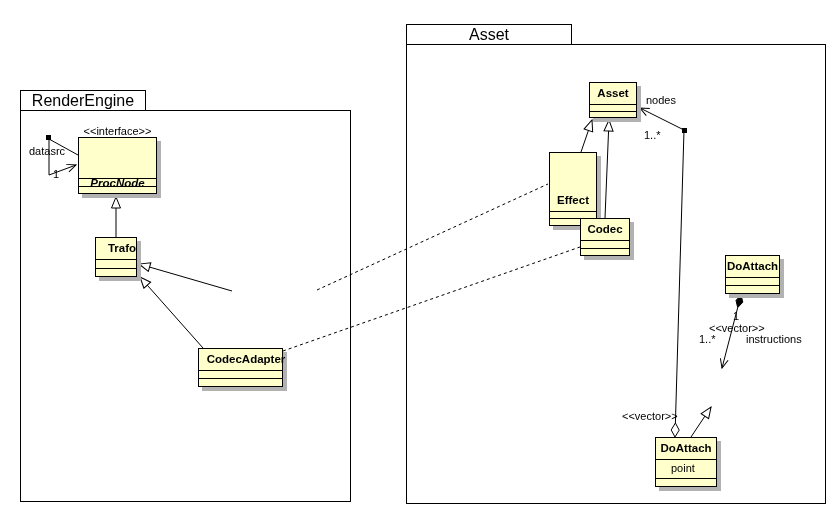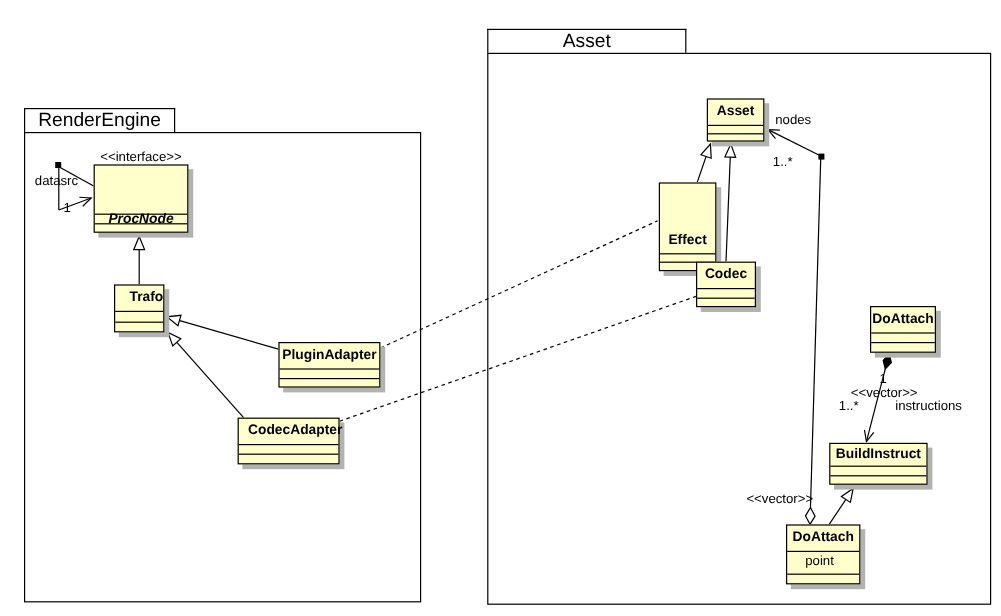--- a/index.html
+++ b/index.html
@@ -76,25 +76,20 @@
     <div class="cmp" style="height:7px;"></div>
     <div class="cmp" style="height:6px;"></div>
   </div>
 
   <div class="cls" style="left:95px;top:237px;width:40px;">
     <div class="title" style="height:21px;margin-left:12px;">Trafo</div>
     <div class="cmp" style="height:8px;"></div>
     <div class="cmp" style="height:7px;"></div>
   </div>
 
-  <div class="cls" style="left:232px;top:285px;width:83px;">
-    <div class="title" style="height:21px;">PluginAdapter</div>
-    <div class="cmp" style="height:7px;"></div>
-    <div class="cmp" style="height:6px;"></div>
-  </div>
 
   <div class="cls" style="left:198px;top:348px;width:83px;">
     <div class="title" style="height:21px;padding-left:11px;">CodecAdapter</div>
     <div class="cmp" style="height:7px;"></div>
     <div class="cmp" style="height:7px;"></div>
   </div>
 
   <div class="cls" style="left:589px;top:82px;width:46px;">
     <div class="title" style="height:21px;">Asset</div>
     <div class="cmp" style="height:6px;"></div>
@@ -112,25 +107,20 @@
     <div class="cmp" style="height:7px;"></div>
     <div class="cmp" style="height:6px;"></div>
   </div>
 
   <div class="cls" style="left:725px;top:255px;width:53px;">
     <div class="title" style="height:21px;">DoAttach</div>
     <div class="cmp" style="height:7px;"></div>
     <div class="cmp" style="height:7px;"></div>
   </div>
 
-  <div class="cls" style="left:691px;top:369px;width:80px;">
-    <div class="title" style="height:18px;">BuildInstruct</div>
-    <div class="cmp" style="height:7px;"></div>
-    <div class="cmp" style="height:6px;"></div>
-  </div>
 
   <div class="cls" style="left:655px;top:437px;width:60px;">
     <div class="title" style="height:21px;">DoAttach</div>
     <div class="cmp attr-text" style="height:16px;padding-left:15px;">point</div>
     <div class="cmp" style="height:7px;"></div>
   </div>
 
   <div class="lbl" style="left:646px;top:94px;">nodes</div>
   <div class="lbl" style="left:644px;top:129px;">1..*</div>
   <div class="lbl" style="left:733px;top:310px;">1</div>

